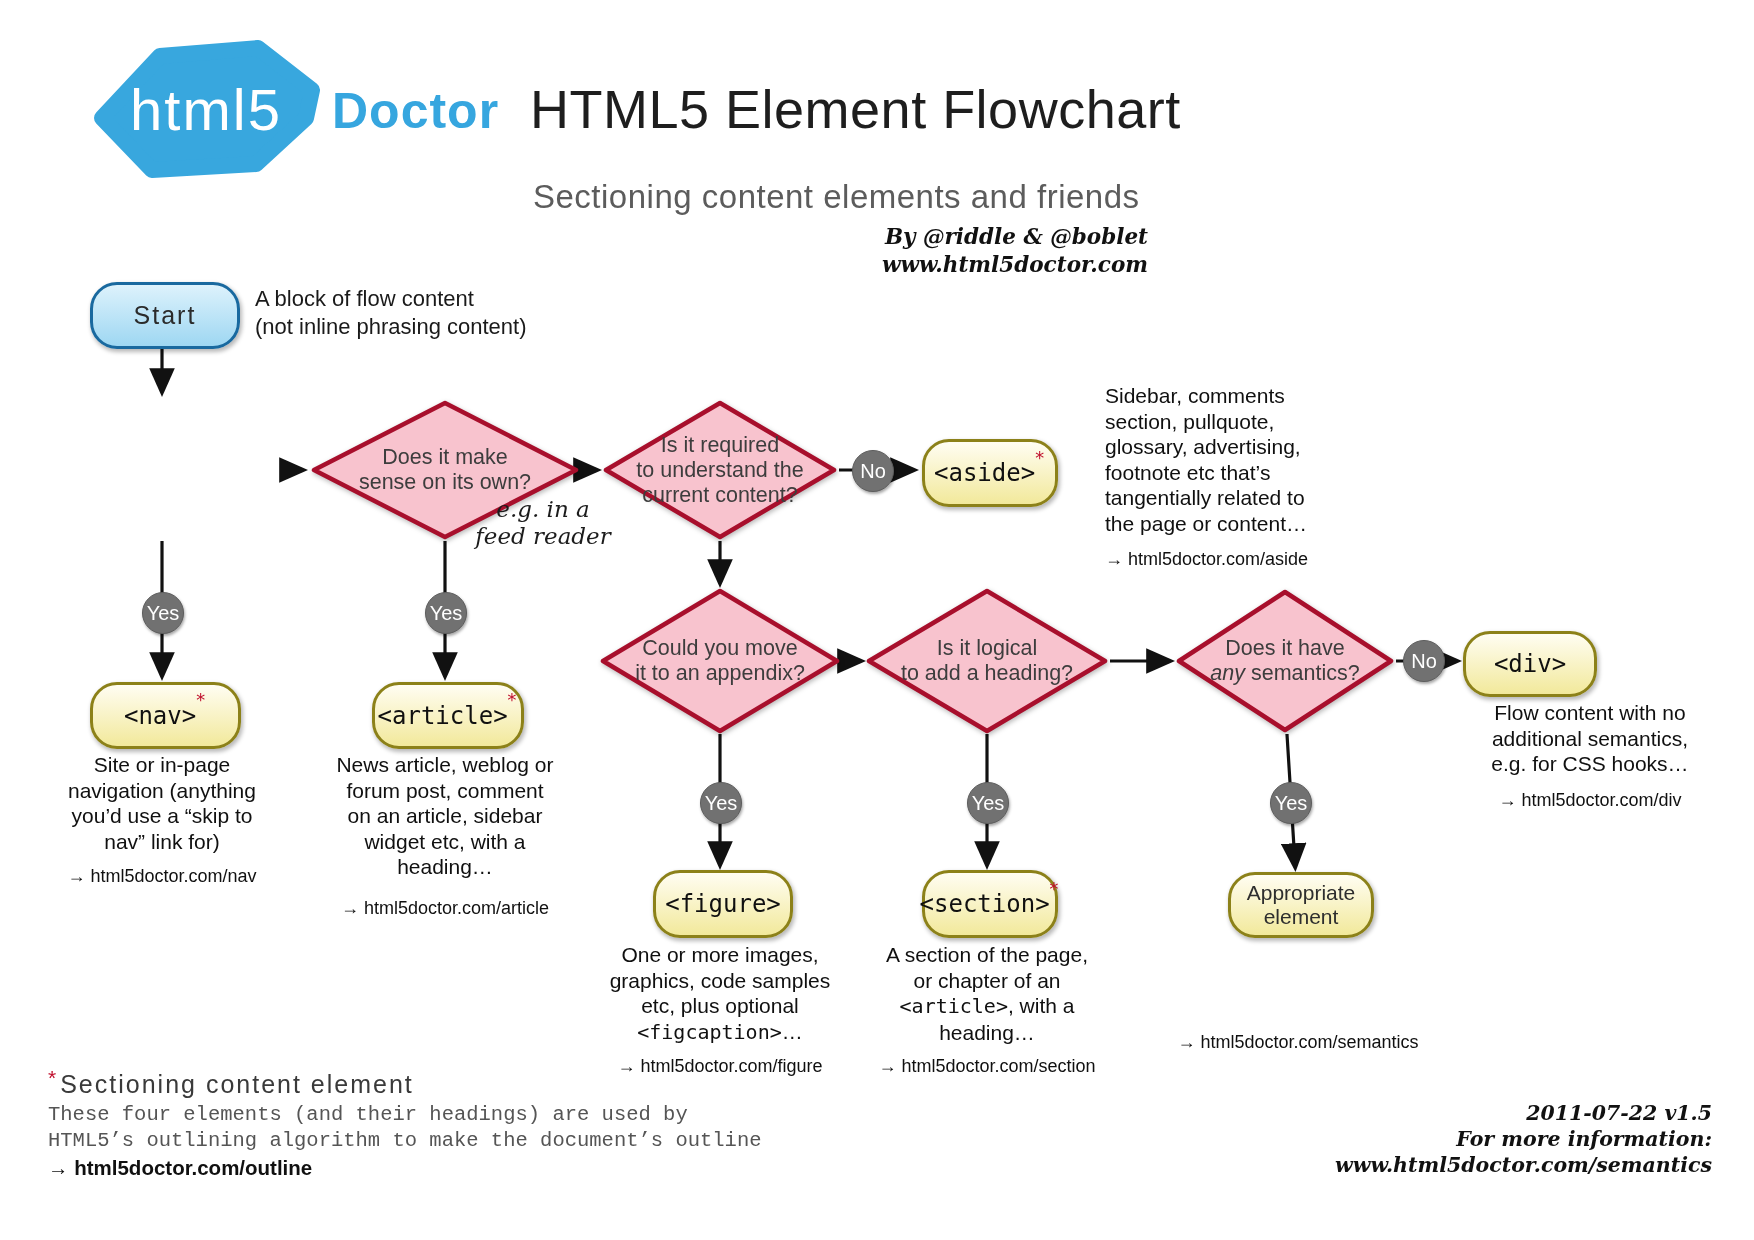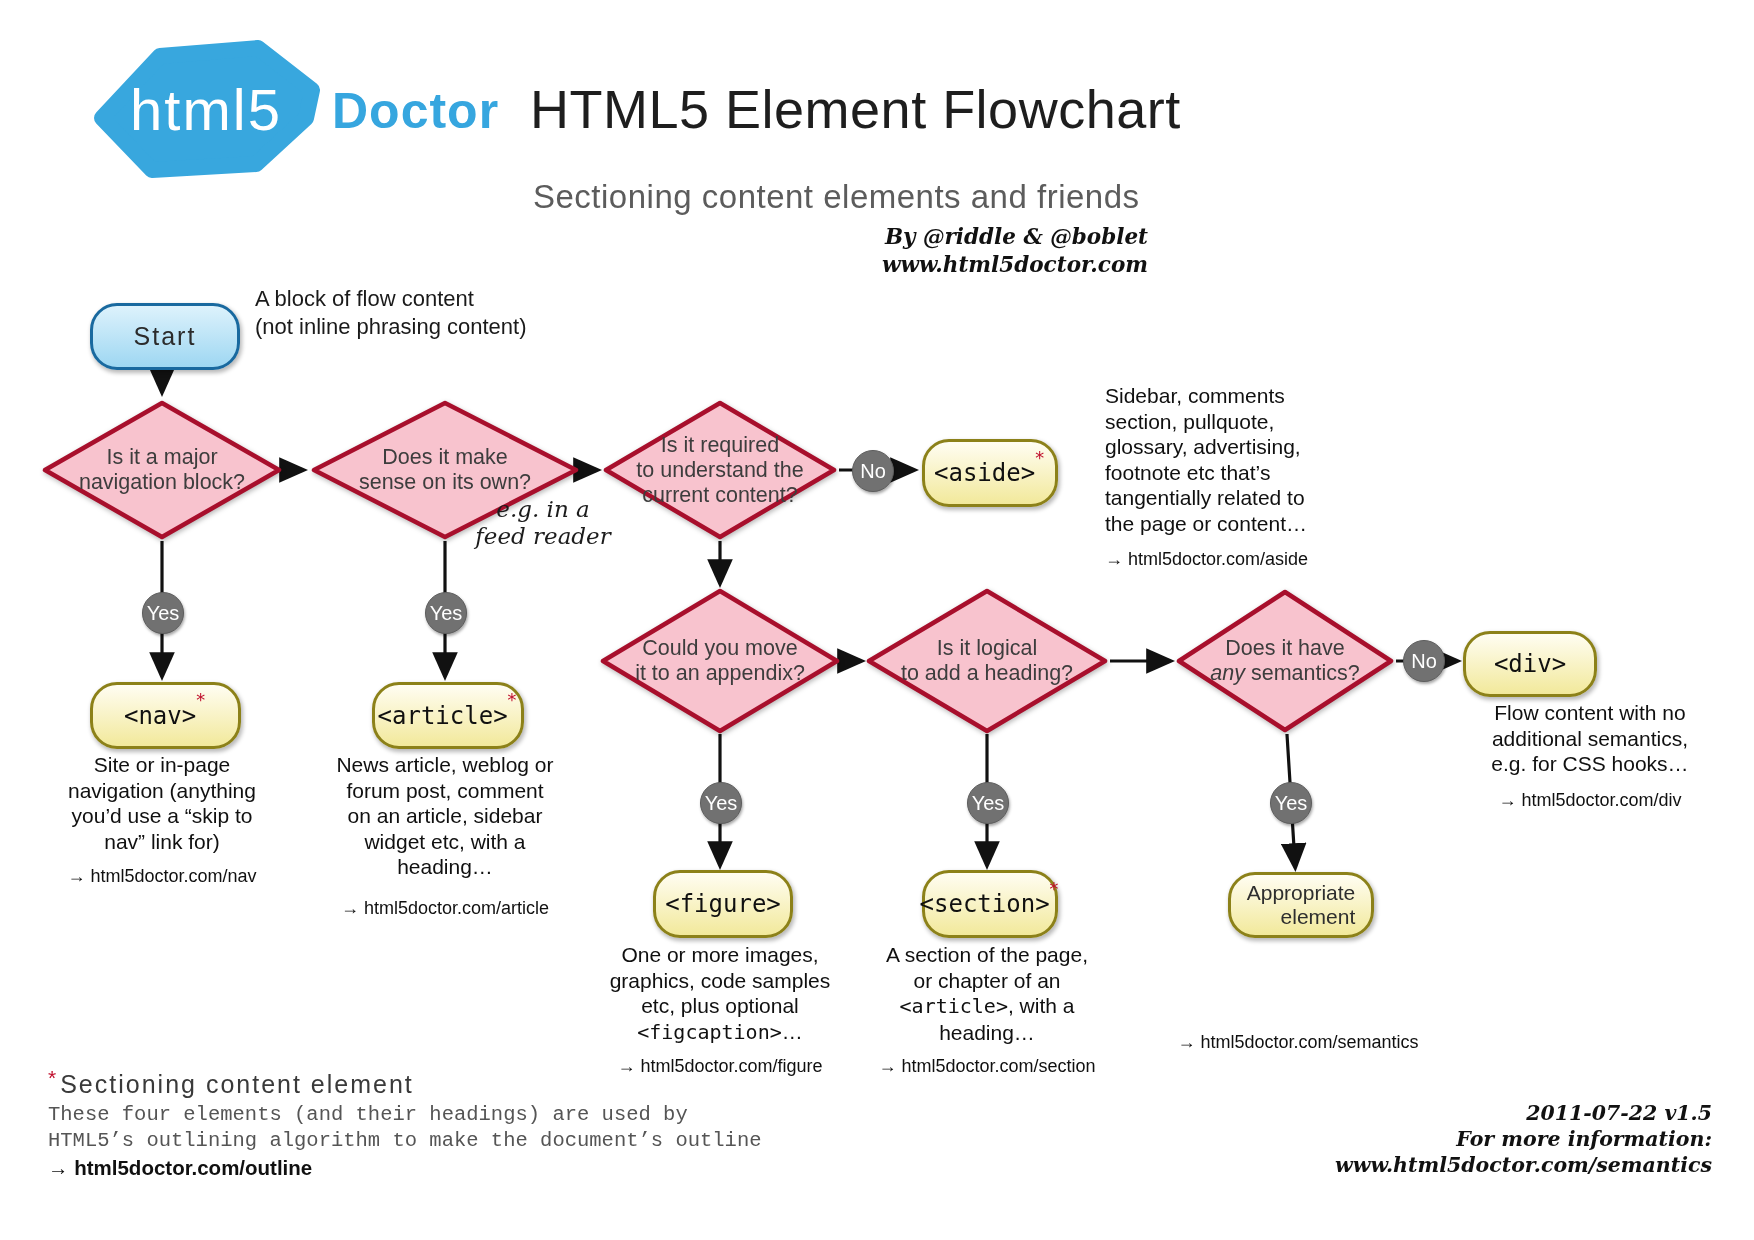--- a/index.html
+++ b/index.html
@@ -14,23 +14,23 @@
           font-size:21.5px;line-height:28px;text-align:right;color:#111;margin-top:40px;}
   
   .edges{position:absolute;left:0;top:0;z-index:1;}
   .diamond{z-index:2;display:flex;align-items:center;justify-content:center;text-align:center;}
   .diamond svg{position:absolute;inset:0;overflow:visible;filter:drop-shadow(1.5px 2.5px 2.5px rgba(0,0,0,.28));}
   .dlabel{position:relative;font-size:21.5px;line-height:25px;color:#3d3d3d;z-index:2;}
   .node{z-index:2;border-radius:27px;border:3.5px solid #8c8119;
         background:linear-gradient(#fffdf2,#f2e99b);
         box-shadow:1.5px 2.5px 4px rgba(0,0,0,.28);
         display:flex;align-items:center;justify-content:center;text-align:center;}
-  .node-blue{border-color:#19699f;background:linear-gradient(#ddf2fc,#9ed7f2);margin-top:21px;}
+  .node-blue{border-color:#19699f;background:linear-gradient(#ddf2fc,#9ed7f2);}
   .node .code{font-family:"DejaVu Sans Mono",monospace;font-size:24px;color:#101010;}
-  .node .plain{font-size:21px;line-height:24px;color:#2e2e2e;text-align:right;}
+  .node .plain{font-size:21px;line-height:24px;color:#2e2e2e;}
   .startlabel{font-size:25px;letter-spacing:2px;color:#2b2b2b;}
   sup.star{color:#c00f2d;font-family:"DejaVu Sans Mono",monospace;font-size:18px;
            line-height:0;position:relative;top:-11px;left:-1px;}
   .circle{z-index:4;width:40px;height:40px;border-radius:50%;background:#717171;
           border:1.5px solid #5d5d5d;color:#fff;display:flex;align-items:center;justify-content:center;
           font-size:20px;box-shadow:1px 2px 3px rgba(0,0,0,.35);}
   
   .desc{font-size:21px;line-height:25.5px;color:#101010;text-align:center;z-index:2;}
   .desc.left{text-align:left;}
   .desc code,.linkline code{font-family:"DejaVu Sans Mono",monospace;font-size:20px;}
@@ -88,29 +88,20 @@
   </div>
 
   <div class="abs node node-blue" style="left:90px;top:282px;width:144px;height:61px;">
     <span class="startlabel">Start</span>
   </div>
   <div class="abs note" style="left:255px;top:285px;">
       <div class="ln">A block of flow content</div>
       <div class="ln">(not inline phrasing content)</div>
     </div>
 
-  <div class="abs diamond" style="left:42px;top:400px;width:240px;height:140px;">
-    <svg viewBox="0 0 240 140">
-        <polygon points="120,3 237,70 120,137 3,70" fill="#f8c3ce" stroke="#a80f2c" stroke-width="4.5" stroke-linejoin="round"></polygon>
-      </svg>
-    <div class="dlabel">
-        <div class="ln">Is it a major</div>
-        <div class="ln">navigation block?</div>
-      </div>
-  </div>
   <div class="abs diamond" style="left:311px;top:400px;width:268px;height:140px;">
     <svg viewBox="0 0 268 140">
         <polygon points="134,3 265,70 134,137 3,70" fill="#f8c3ce" stroke="#a80f2c" stroke-width="4.5" stroke-linejoin="round"></polygon>
       </svg>
     <div class="dlabel">
         <div class="ln">Does it make</div>
         <div class="ln">sense on its own?</div>
       </div>
   </div>
   <div class="abs diamond" style="left:603px;top:400px;width:234px;height:140px;">

